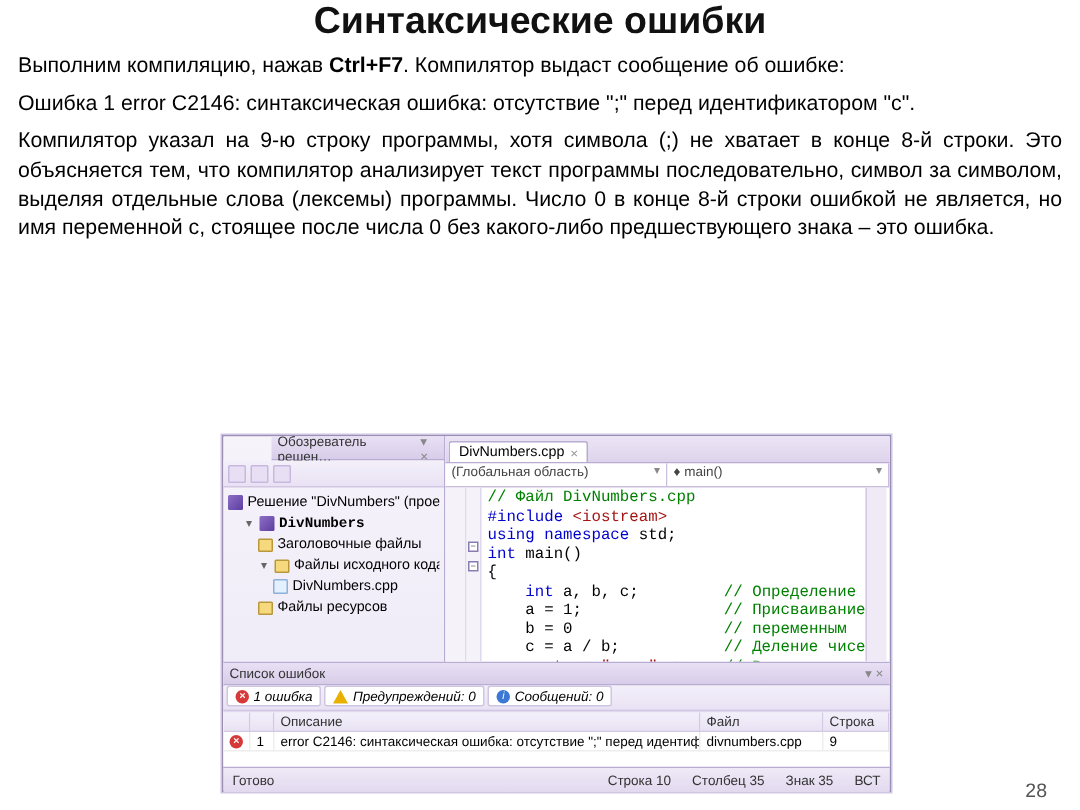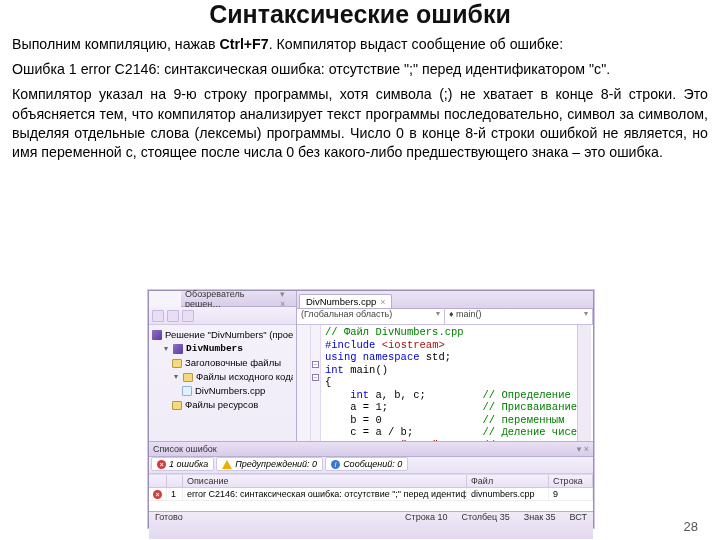--- a/index.html
+++ b/index.html
@@ -211,25 +211,25 @@
     white-space: nowrap;
     overflow: hidden;
   }
   .col-ic { width: 18px; display: flex; align-items: center; justify-content: center; }
   .col-n  { width: 16px; }
   .col-desc { flex: 1; }
   .col-file { width: 82px; }
   .col-line { width: 44px; }
 
   .status-bar {
-    height: 28px;
+    height: 17px;
     background: linear-gradient(#efe9f7, #e2d9ef);
     border-top: 1px solid #b8acd3;
     display: flex;
-    align-items: flex-start;
+    align-items: center;
     font-size: 9px;
     color: #333;
     padding: 0 6px;
     gap: 14px;
   }
   .status-bar .grow { flex: 1; }
   .pin { color: #888; font-size: 9px; }
 </style>
 </head>
 <body>

